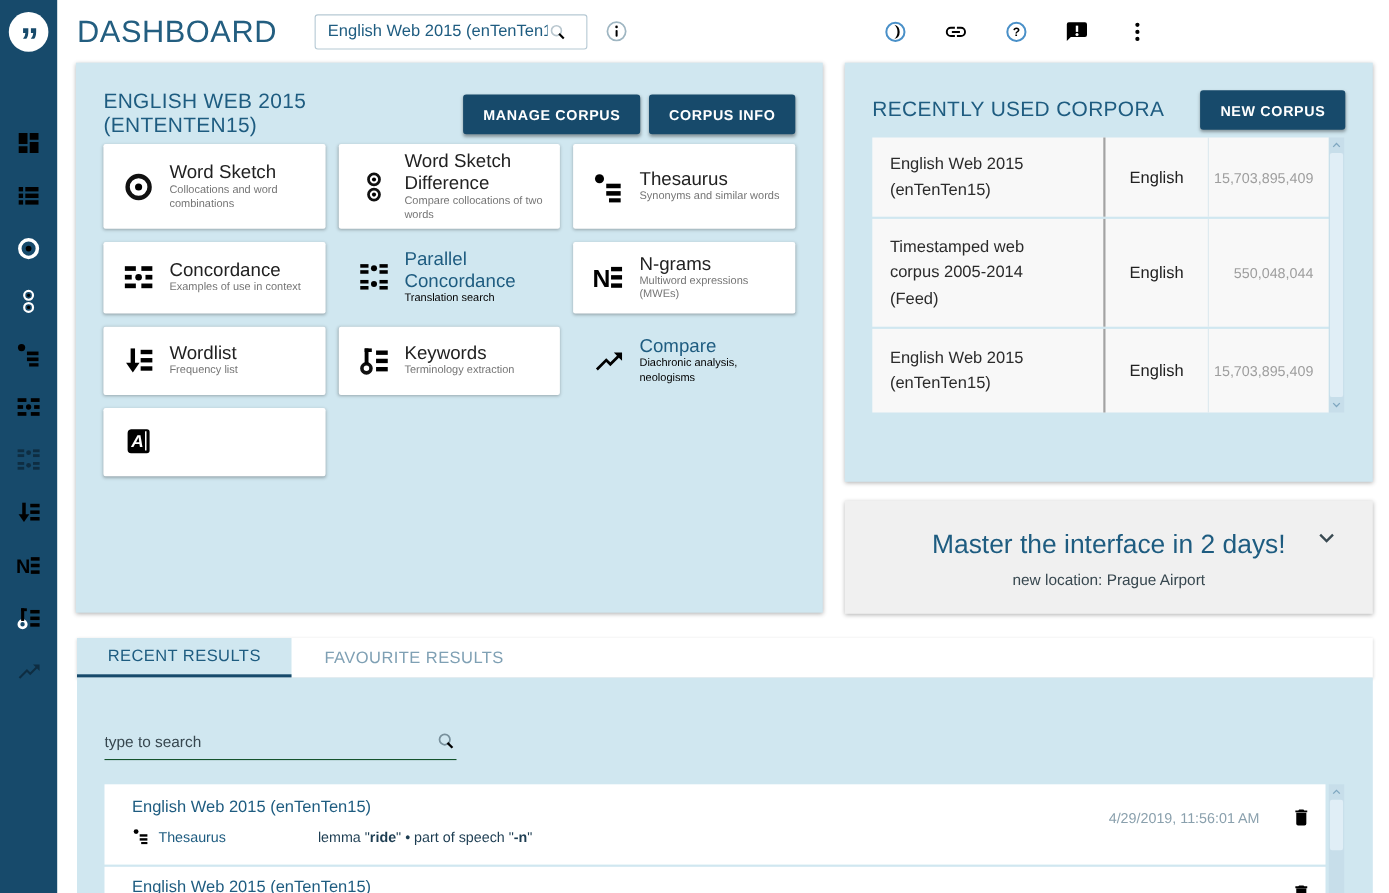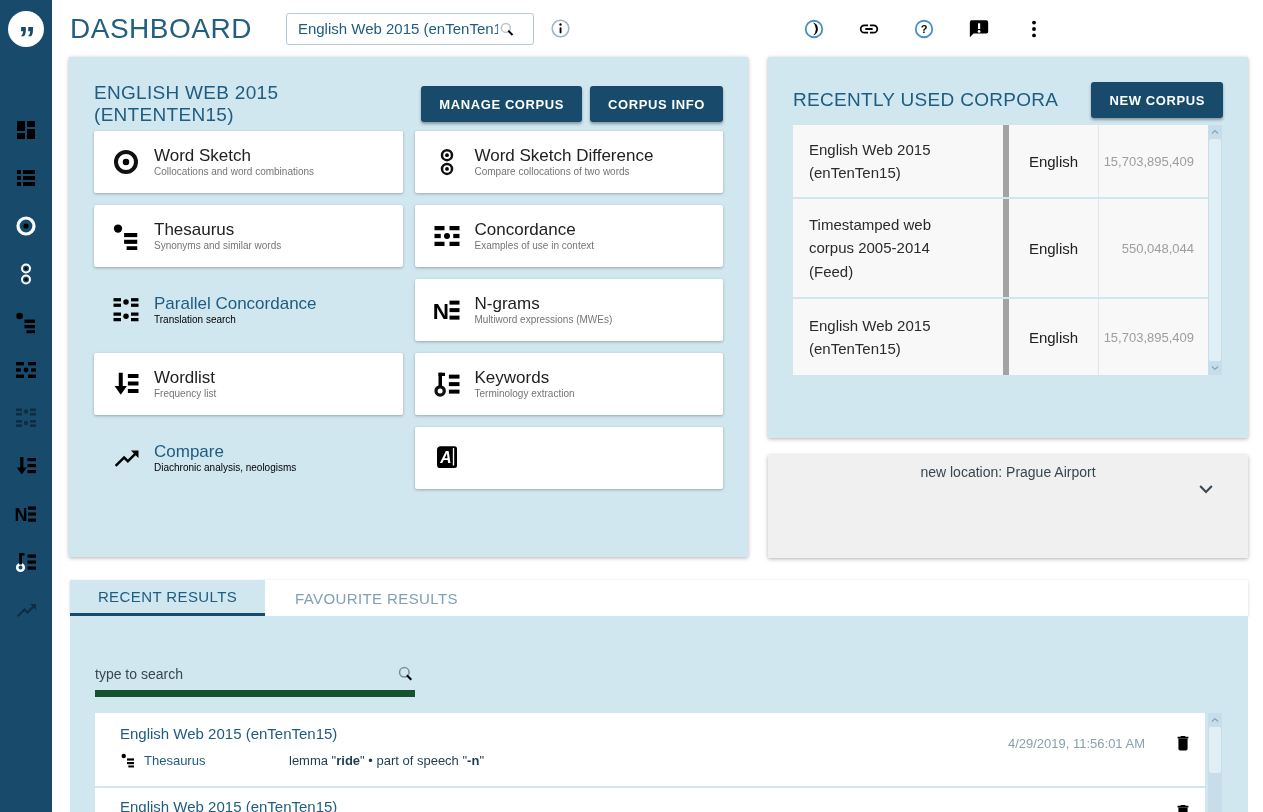--- a/index.html
+++ b/index.html
@@ -40,39 +40,39 @@
   .promo-panel   { left:768px; top:455px; width:480px; height:103px; background:#f0f0f0; }
 
   .panel-head { display:flex; align-items:center; padding:25px 25px 0 25px; }
   .panel-heading { font-size:19px; font-weight:500; color:#1e5c80; letter-spacing:.3px; flex:1 1 auto; }
   .btn { background:#174a6b; color:#fff; border:none; font-family:"Liberation Sans",sans-serif;
     font-size:13px; font-weight:bold; letter-spacing:.6px; padding:0 18px; height:36px;
     border-radius:3px; box-shadow:0 2px 3px rgba(0,0,0,.35); cursor:pointer; white-space:nowrap; }
   .btn + .btn { margin-left:8px; }
 
   
-  .cards { margin:5px 25px 0 25px; display:grid; grid-template-columns:1fr 1fr; column-gap:22px; row-gap:19px;gap:12px; }
+  .cards { margin:5px 25px 0 25px; display:grid; grid-template-columns:1fr 1fr 1fr; column-gap:22px; row-gap:19px;gap:12px; }
   .card { background:#fff; border-radius:2px; box-shadow:0 1px 3px rgba(0,0,0,.28);
     min-height:62px; display:flex; align-items:center; padding:6px 8px 6px 14px; cursor:pointer; }
   .card.plain { background:transparent; box-shadow:none; }
   .card-ic { flex:0 0 36px; display:flex; align-items:center; justify-content:center; color:#111; }
   .card-ic svg { width:30px; height:30px; }
   .card.plain .card-ic { color:#1e5c80; }
   .card-tx { margin-left:10px; }
   .card-title { font-size:17px; font-weight:500; color:#212121; line-height:1.18; }
   .card-sub { font-size:10px; color:#757575; line-height:1.25; }
   .card.plain .card-title { color:#1e5c80; }
   .card.plain .card-sub { color:#000000; }
 
   
   .corpora-list { margin:7px 0 0 25px; width:415px; }
   .corpus-row { background:#f8f8f8; display:grid; grid-template-columns:1fr 95px 110px;
     align-items:center; margin-bottom:2px; cursor:pointer; }
   .corpus-name { font-size:15px; color:#2b2b2b; line-height:1.55; padding:10px 8px 10px 16px; }
-  .corpus-lang { font-size:15px; color:#212121; text-align:center; border-left:6px solid #a3a3a3; align-self:stretch;
+  .corpus-lang { font-size:15px; color:#212121; text-align:center; border-left:2px solid #a3a3a3; align-self:stretch;
     display:flex; align-items:center; justify-content:center; }
   .corpus-size { font-size:13px; color:#9e9e9e; text-align:right; padding-right:14px; border-left:1px solid #dce8ee;
     align-self:stretch; display:flex; align-items:center; justify-content:flex-end; }
 
   
   .scrollbar { position:absolute; width:14px; background:#c7deea; }
   .sb-thumb { position:absolute; left:1px; width:12px; background:#e0eef6; border-radius:2px; }
   .sb-arrow { position:absolute; left:0; width:14px; height:14px; color:#7fa7c0;
     display:flex; align-items:center; justify-content:center; cursor:pointer; }
   .sb-arrow svg { width:12px; height:12px; }
@@ -84,21 +84,21 @@
 
   
   .tabstrip { position:absolute; left:70px; top:580px; width:1178px; height:36px; background:#fff;
     display:flex; box-shadow:0 1px 3px rgba(0,0,0,.18); }
   .tab { display:flex; align-items:center; font-size:15px; letter-spacing:.4px; cursor:pointer; }
   .tab.active { width:195px; justify-content:center; background:#d0e7f0; color:#1e5c80;
     border-bottom:3px solid #174a6b; }
   .tab.inactive { padding:0 30px; color:#7fa0b4; }
   .results-content { position:absolute; left:70px; top:616px; width:1178px; height:196px;
     background:#d0e7f0; overflow:hidden; }
-  .result-search { position:absolute; left:25px; top:48px; width:320px; border-bottom:7px solid #14532d;
+  .result-search { position:absolute; left:25px; top:48px; width:320px; border-bottom:1px solid #14532d;
     display:flex; align-items:center; justify-content:space-between; padding-bottom:7px; }
   .result-search input { border:none; outline:none; background:transparent; font-size:14px; color:#37474f;
     font-family:"Liberation Sans",sans-serif; width:280px; }
   .result-search input::placeholder { color:#37474f; opacity:1; }
   .result-search svg { width:19px; height:19px; color:#78909c; }
   .result-rows { position:absolute; left:25px; top:97px; width:1110px; }
   .result-row { background:#fff; min-height:73px; display:flex; padding:12px 12px 12px 25px;
     margin-bottom:2px; cursor:pointer; }
   .result-row.cut { min-height:70px; padding-top:10px; }
   .rr-left { flex:1 1 auto; }
@@ -456,20 +456,21 @@
       <span class="sb-thumb" style="top:14px; height:222px"></span>
       <span class="sb-arrow" style="bottom:0">
           <svg>
             <use href="#i-chevron-down-s"></use>
           </svg>
         </span>
     </div>
   </section>
 
   <section class="panel promo-panel">
+    <div class="promo-title">Master the interface in 2 days!</div>
     <div class="promo-sub">new location: Prague Airport</div>
     <svg class="promo-chev">
         <use href="#i-chevron-down"></use>
       </svg>
   </section>
 
   <div class="tabstrip">
     <div class="tab active">RECENT RESULTS</div>
     <div class="tab inactive">FAVOURITE RESULTS</div>
   </div>

